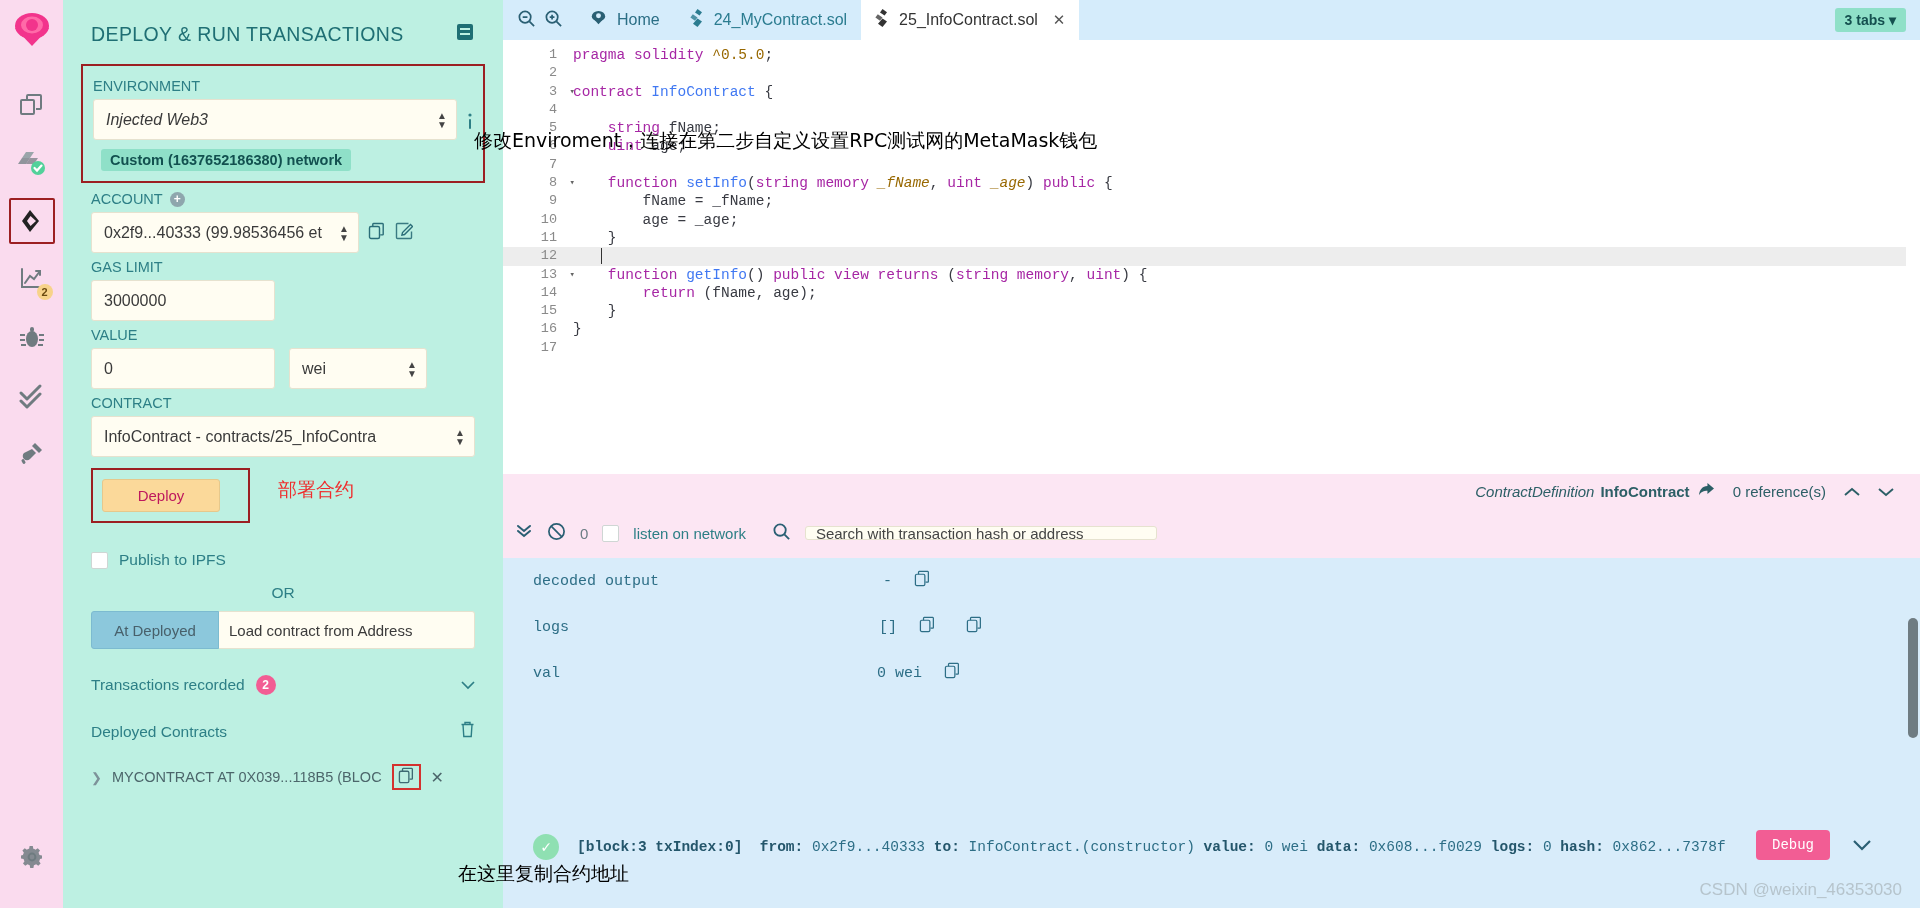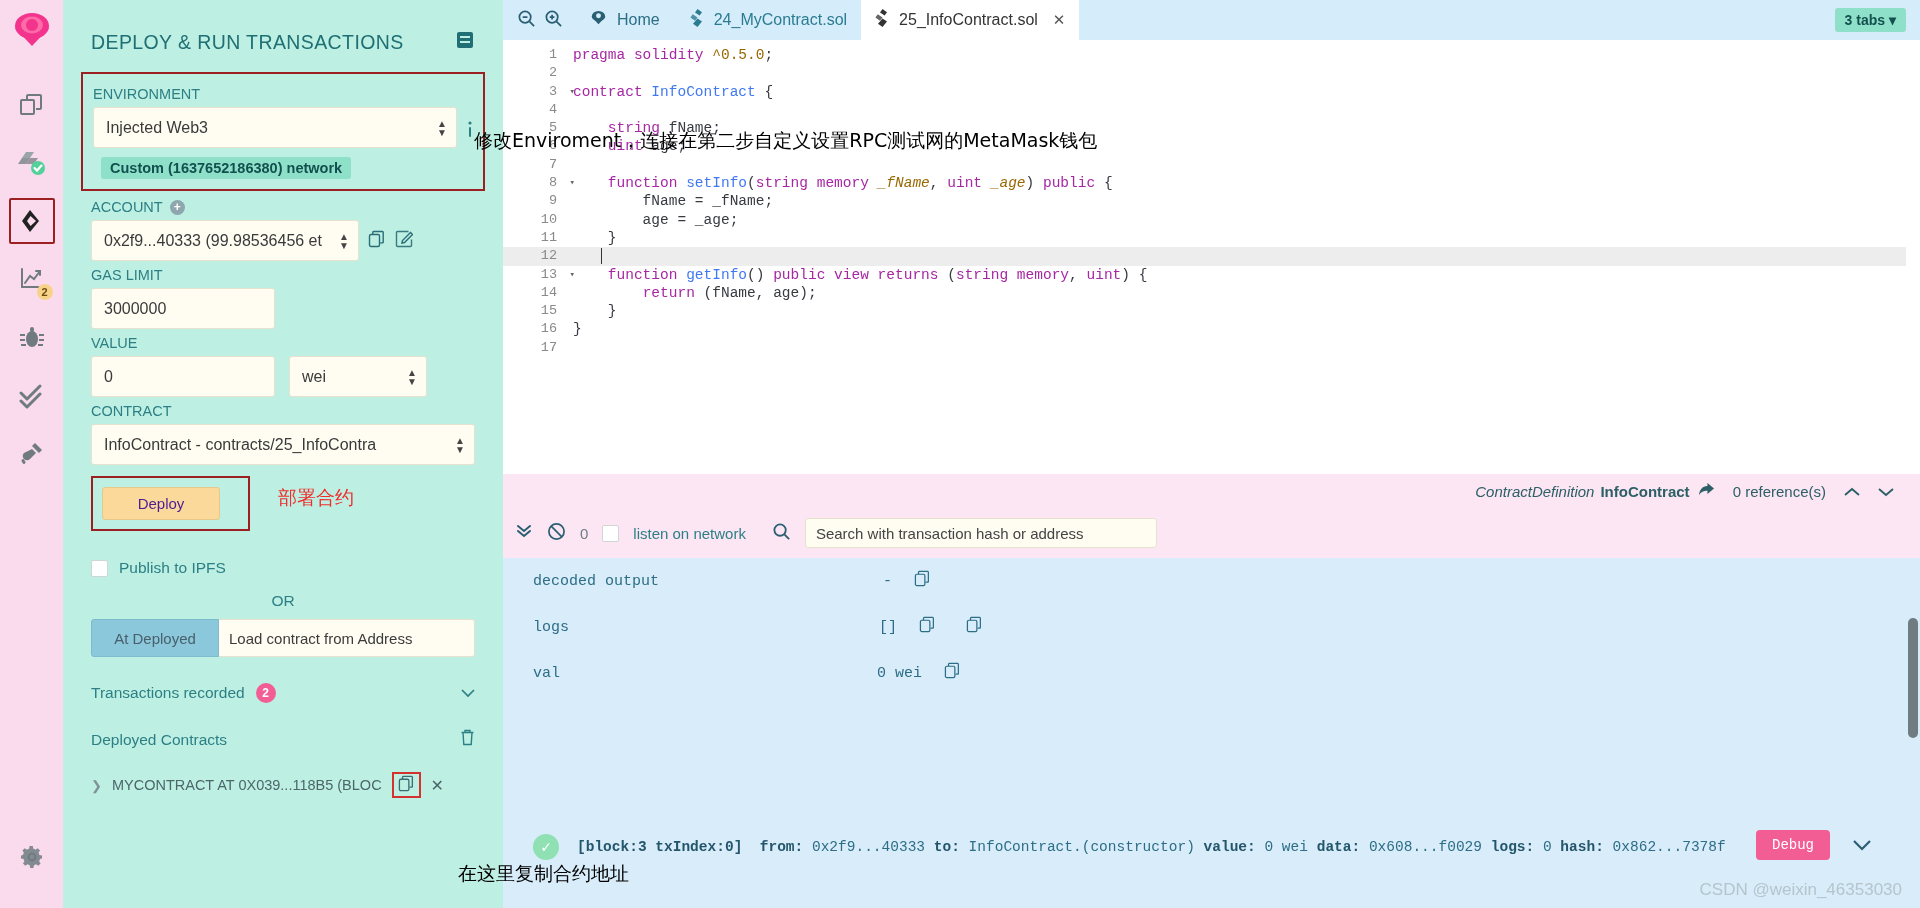--- a/index.html
+++ b/index.html
@@ -35,21 +35,21 @@
     min-width: 16px; height: 16px; line-height: 16px; text-align: center;
     padding: 0 3px;
   }
   .ic-bottom { position: absolute; bottom: 16px; left: 50%; transform: translateX(-50%); }
 
   
   .sidepanel {
     width: 440px; flex: 0 0 440px; height: 908px;
     background: #bdf0e2;
     position: relative;
-    padding: 8px 28px;
+    padding: 0 28px;
     overflow: hidden;
   }
   .panel-head {
     display: flex; align-items: center; justify-content: space-between;
     padding-top: 22px; padding-bottom: 16px;
   }
   .panel-title {
     color: #1f6f74; font-size: 19.5px; letter-spacing: .4px;
   }
   .panel-head-icon { color: #1f6f74; }
@@ -66,21 +66,21 @@
     position: relative; overflow: hidden; white-space: nowrap;
   }
   .sel .spin {
     position: absolute; right: 9px; top: 50%; transform: translateY(-50%);
     font-size: 10px; line-height: 9px; color: #444; text-align: center;
   }
   .env-wrap {
     border: 2px solid #9c1f22; padding: 6px 10px 10px 10px;
     margin: 2px -10px 8px -10px;
   }
-  .env-row { display: flex; align-items: center; gap: 10px; }
+  .env-row { display: flex; align-items: center; gap: 10px; font-style: italic; }
   .env-row .sel { flex: 1 1 auto; }
   .info-i { color: #2d7f86; font-size: 17px; margin-top: 10px; cursor: pointer; }
   .netbadge {
     display: inline-block; margin: 9px 0 0 8px;
     background: #8fe0c8; color: #12504f;
     font-size: 14.5px; font-weight: bold; padding: 3px 9px; border-radius: 3px;
   }
   .plus-circ {
     width: 15px; height: 15px; border-radius: 50%;
     background: #8ea6ad; color: #fff; font-size: 12px; font-weight: bold;
@@ -93,21 +93,21 @@
   .val-row { display: flex; gap: 14px; }
   .val-row .inp { width: 184px; flex: 0 0 184px; }
   .val-row .sel { width: 138px; flex: 0 0 138px; }
 
   .deploy-box {
     border: 2px solid #9c1f22; display: inline-block;
     padding: 9px 28px 9px 9px; margin-top: 11px;
   }
   .deploy-btn {
     background: #fbd99a; border: 1px solid #e6c88c; border-radius: 3px;
-    width: 118px; height: 33px; color: #4c1d95; font-size: 15px;
+    width: 118px; height: 33px; color: #be185d; font-size: 15px;
     cursor: pointer; display: flex; align-items: center; justify-content: center;
   }
   .anno-cn {
     color: #ef2d2d; font-size: 19px; font-weight: 500;
     font-family: "DejaVu Sans", sans-serif;
   }
   .deploy-row { display: flex; align-items: center; gap: 28px; }
 
   .ipfs-row { display: flex; align-items: flex-end; gap: 11px; margin-top: 28px; }
   .cbx { width: 17px; height: 17px; background: #fff; border: 1px solid #cfd6d4; border-radius: 2px; }
@@ -205,21 +205,21 @@
   .cdbar .bold { font-weight: bold; }
 
   .termbar {
     height: 50px; background: #fce6f3; display: flex; align-items: center;
     gap: 14px; padding-left: 12px; flex: 0 0 50px;
   }
   .termbar .ti { color: #2a5f73; cursor: pointer; }
   .term-count { color: #6b7d84; font-size: 15px; }
   .listen-label { color: #2d7f86; font-size: 15px; }
   .search-inp {
-    width: 352px; height: 30px; background: #fffdf2; border: 1px solid #e6e2cf;
+    width: 352px; height: 14px; background: #fffdf2; border: 1px solid #e6e2cf;
     border-radius: 3px; padding: 0 10px; font-size: 15px; color: #444;
     display: flex; align-items: center;
   }
   .termbody {
     flex: 1 1 auto; background: #d8ecfa; position: relative; overflow: hidden;
     font-family: "Liberation Mono", monospace;
   }
   .kvrow {
     display: flex; align-items: center; height: 46px; padding-left: 30px;
     color: #2d6e86; font-size: 15px;

